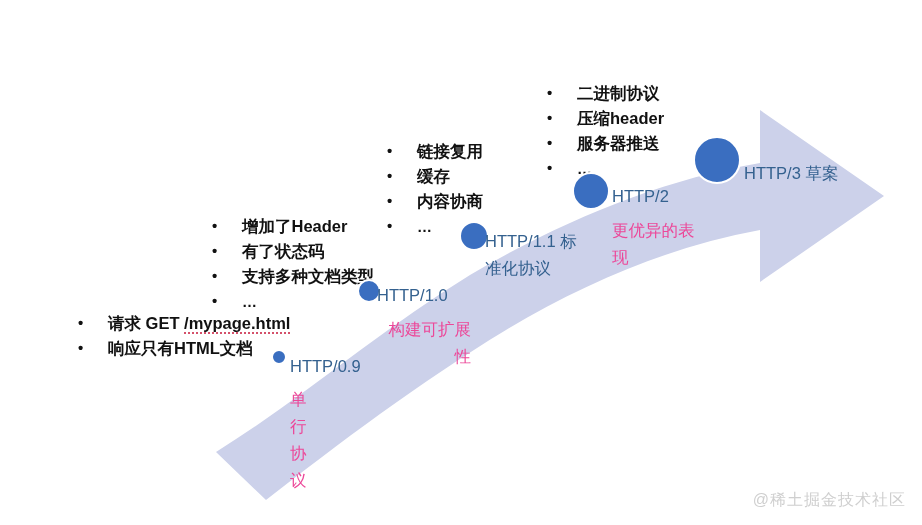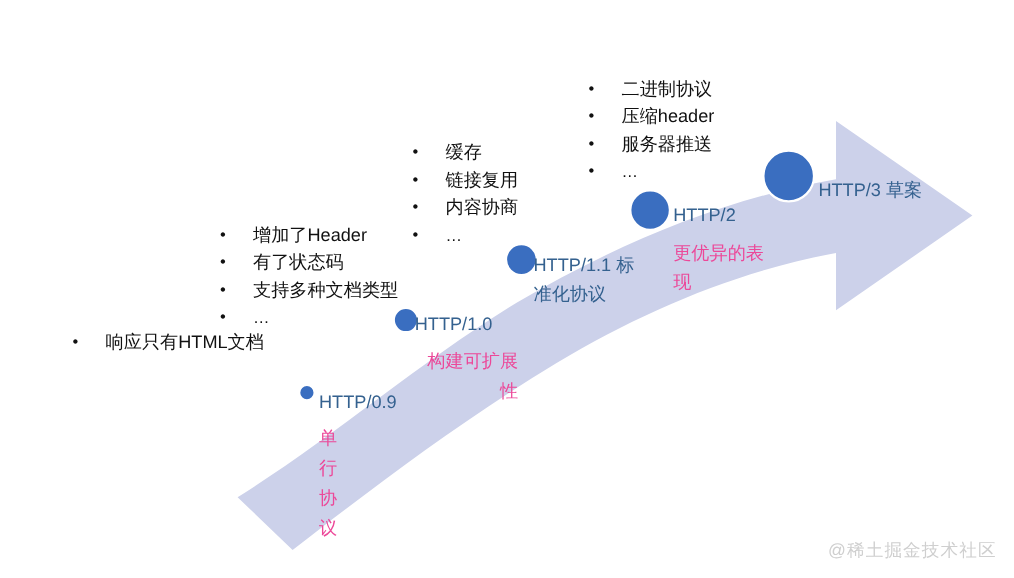--- a/index.html
+++ b/index.html
@@ -22,26 +22,27 @@
     left: 0;
     top: 0;
     width: 922px;
     height: 525px;
   }
 
   
   .bullet-group {
     position: absolute;
     list-style: none;
-    margin: 0;
+    margin: 12px;
     padding: 0;
     color: #111111;
     font-size: 16.5px;
     line-height: 25px;
     white-space: nowrap;
+    font-weight: bold;
   }
   .bullet-group li {
     position: relative;
     padding-left: 34px;
   }
   .bullet-group li::before {
     content: "\2022";
     position: absolute;
     left: 4px;
     top: -1px;
@@ -110,33 +111,34 @@
              L 760,110
              L 884,196
              L 760,282
              L 760,230
              C 672,246 586,282 506,330
              C 420,382 338,444 266,500
              Z" fill="#ccd1ea"></path>
   </svg>
 
   <ul class="bullet-group" id="bullets-0">
+    <li>请求 GET <span class="spell">/mypage.html</span></li>
     <li>响应只有HTML文档</li>
   </ul>
 
   <ul class="bullet-group" id="bullets-1">
     <li>增加了Header</li>
     <li>有了状态码</li>
     <li>支持多种文档类型</li>
     <li class="ellipsis">…</li>
   </ul>
 
   <ul class="bullet-group" id="bullets-2">
+    <li>链接复用</li>
     <li>缓存</li>
-    <li>链接复用</li>
     <li>内容协商</li>
     <li class="ellipsis">…</li>
   </ul>
 
   <ul class="bullet-group" id="bullets-3">
     <li>二进制协议</li>
     <li>压缩header</li>
     <li>服务器推送</li>
     <li class="ellipsis">…</li>
   </ul>

